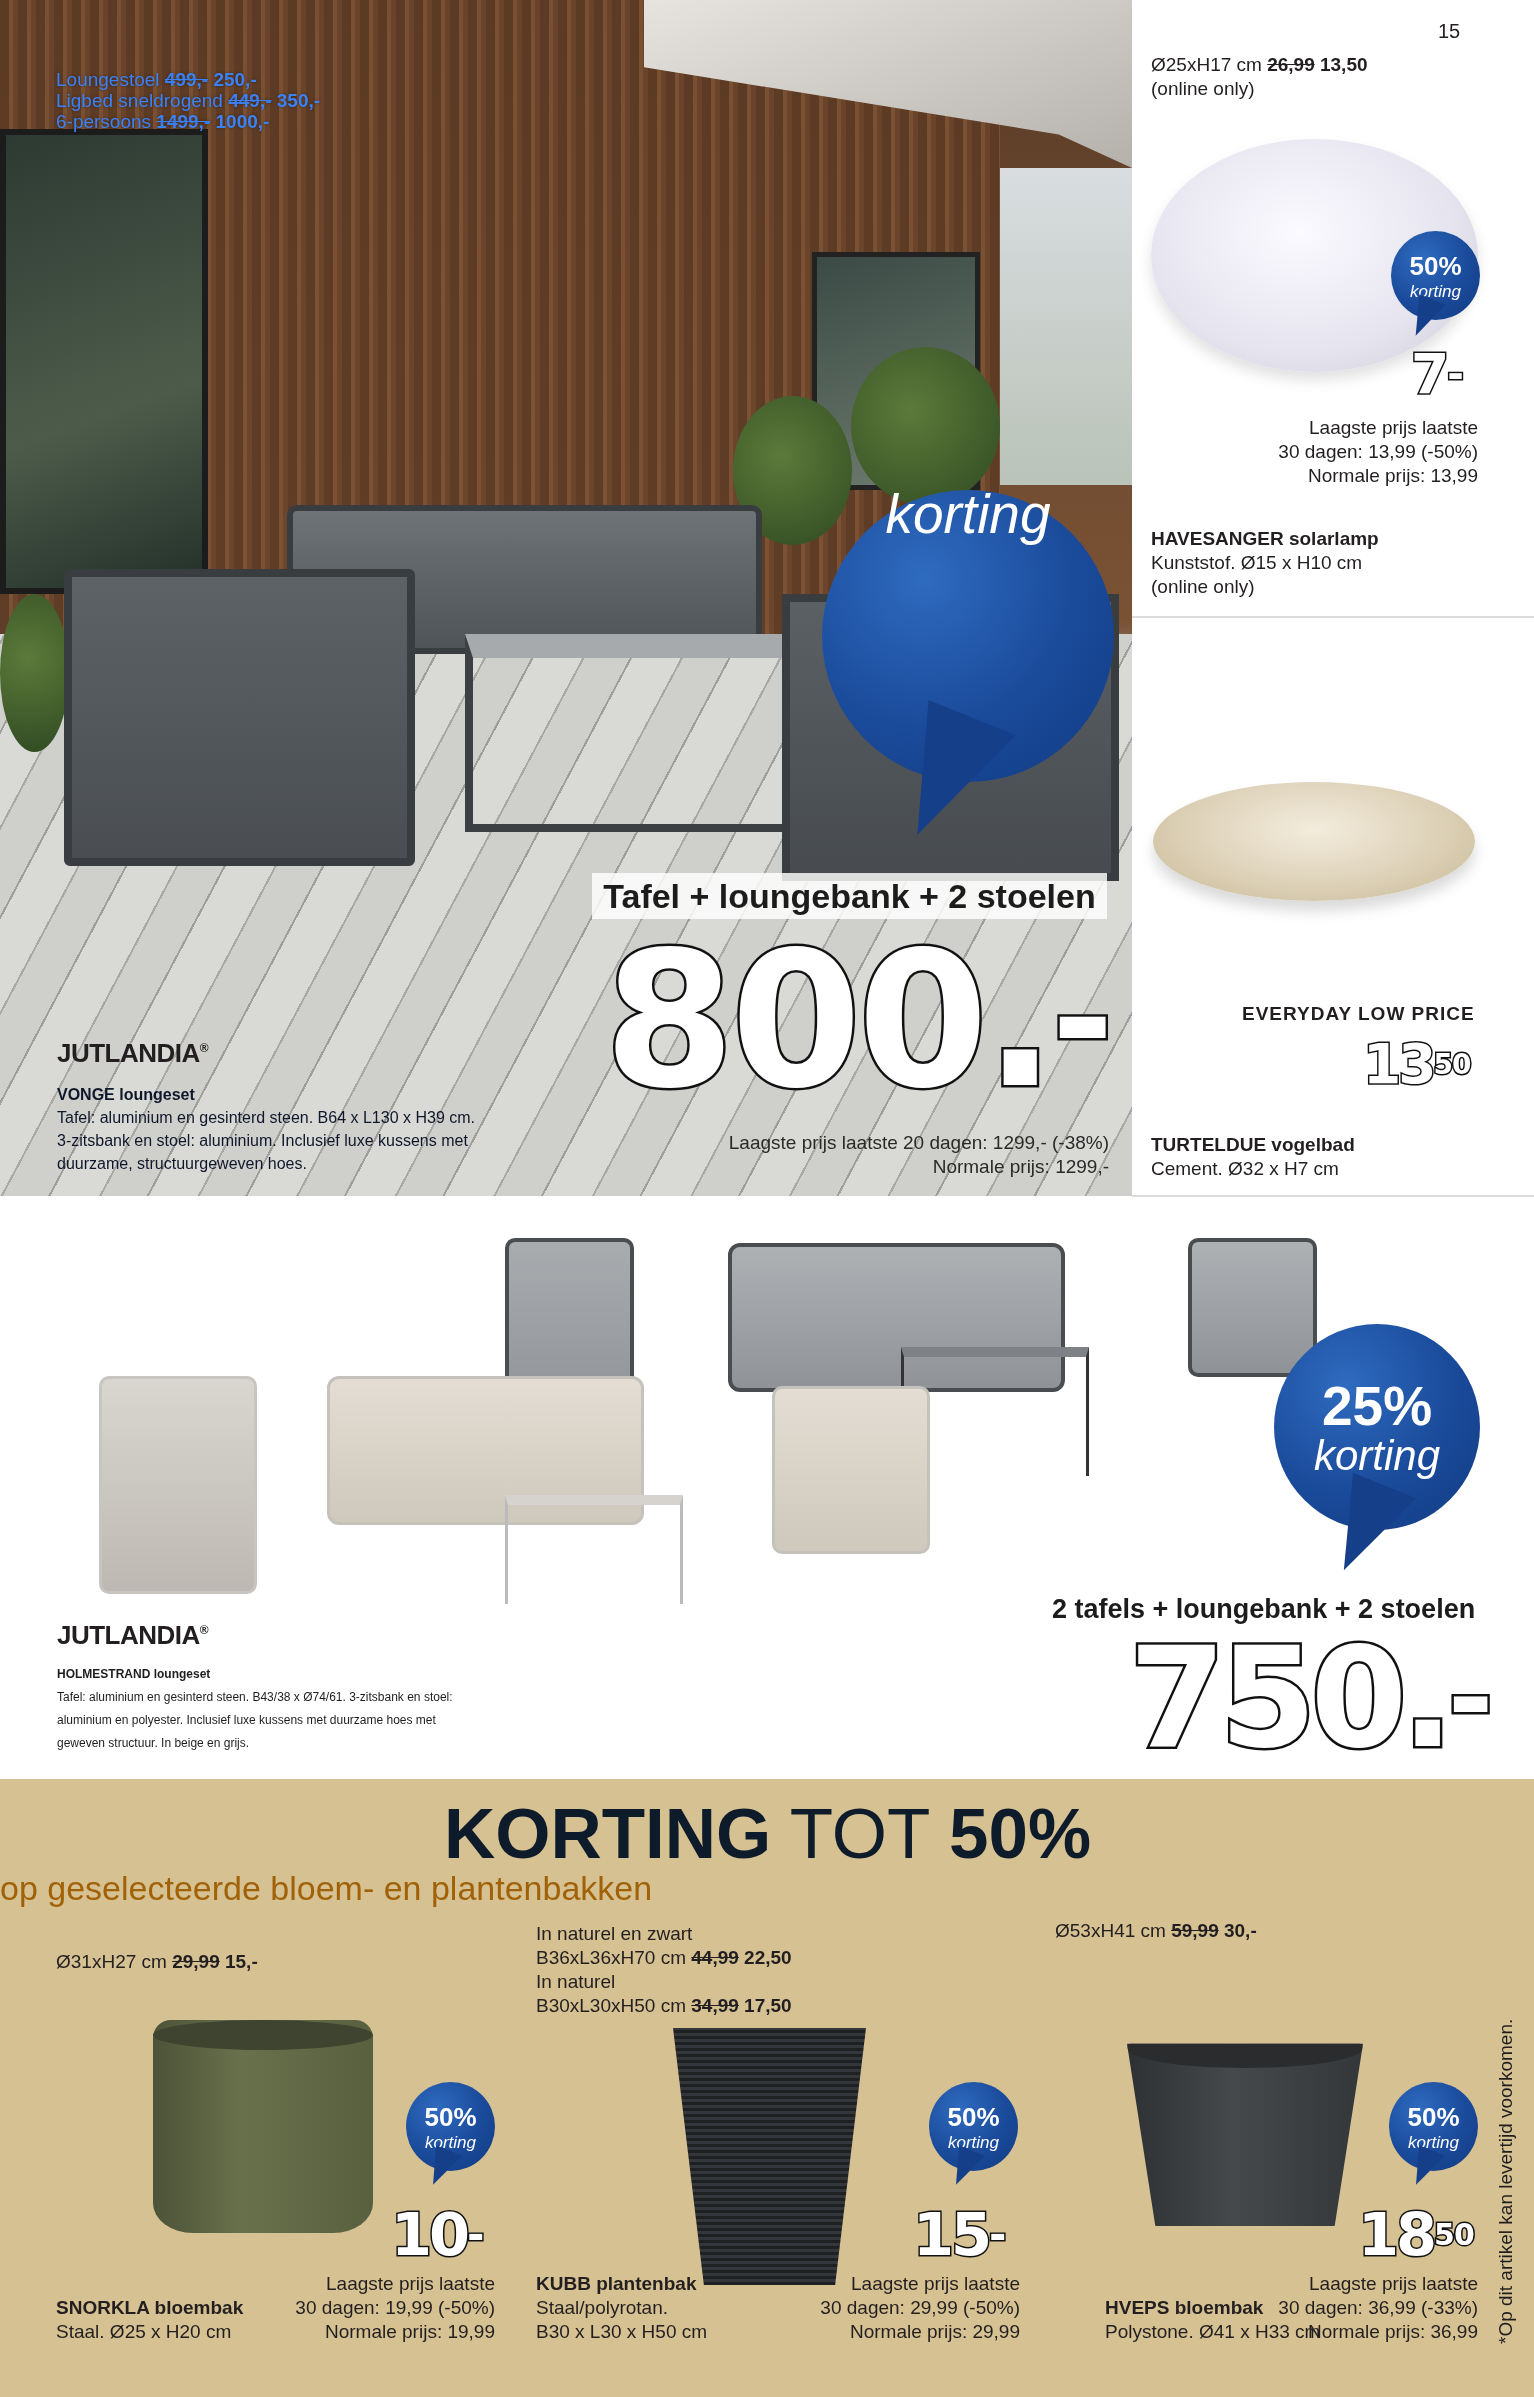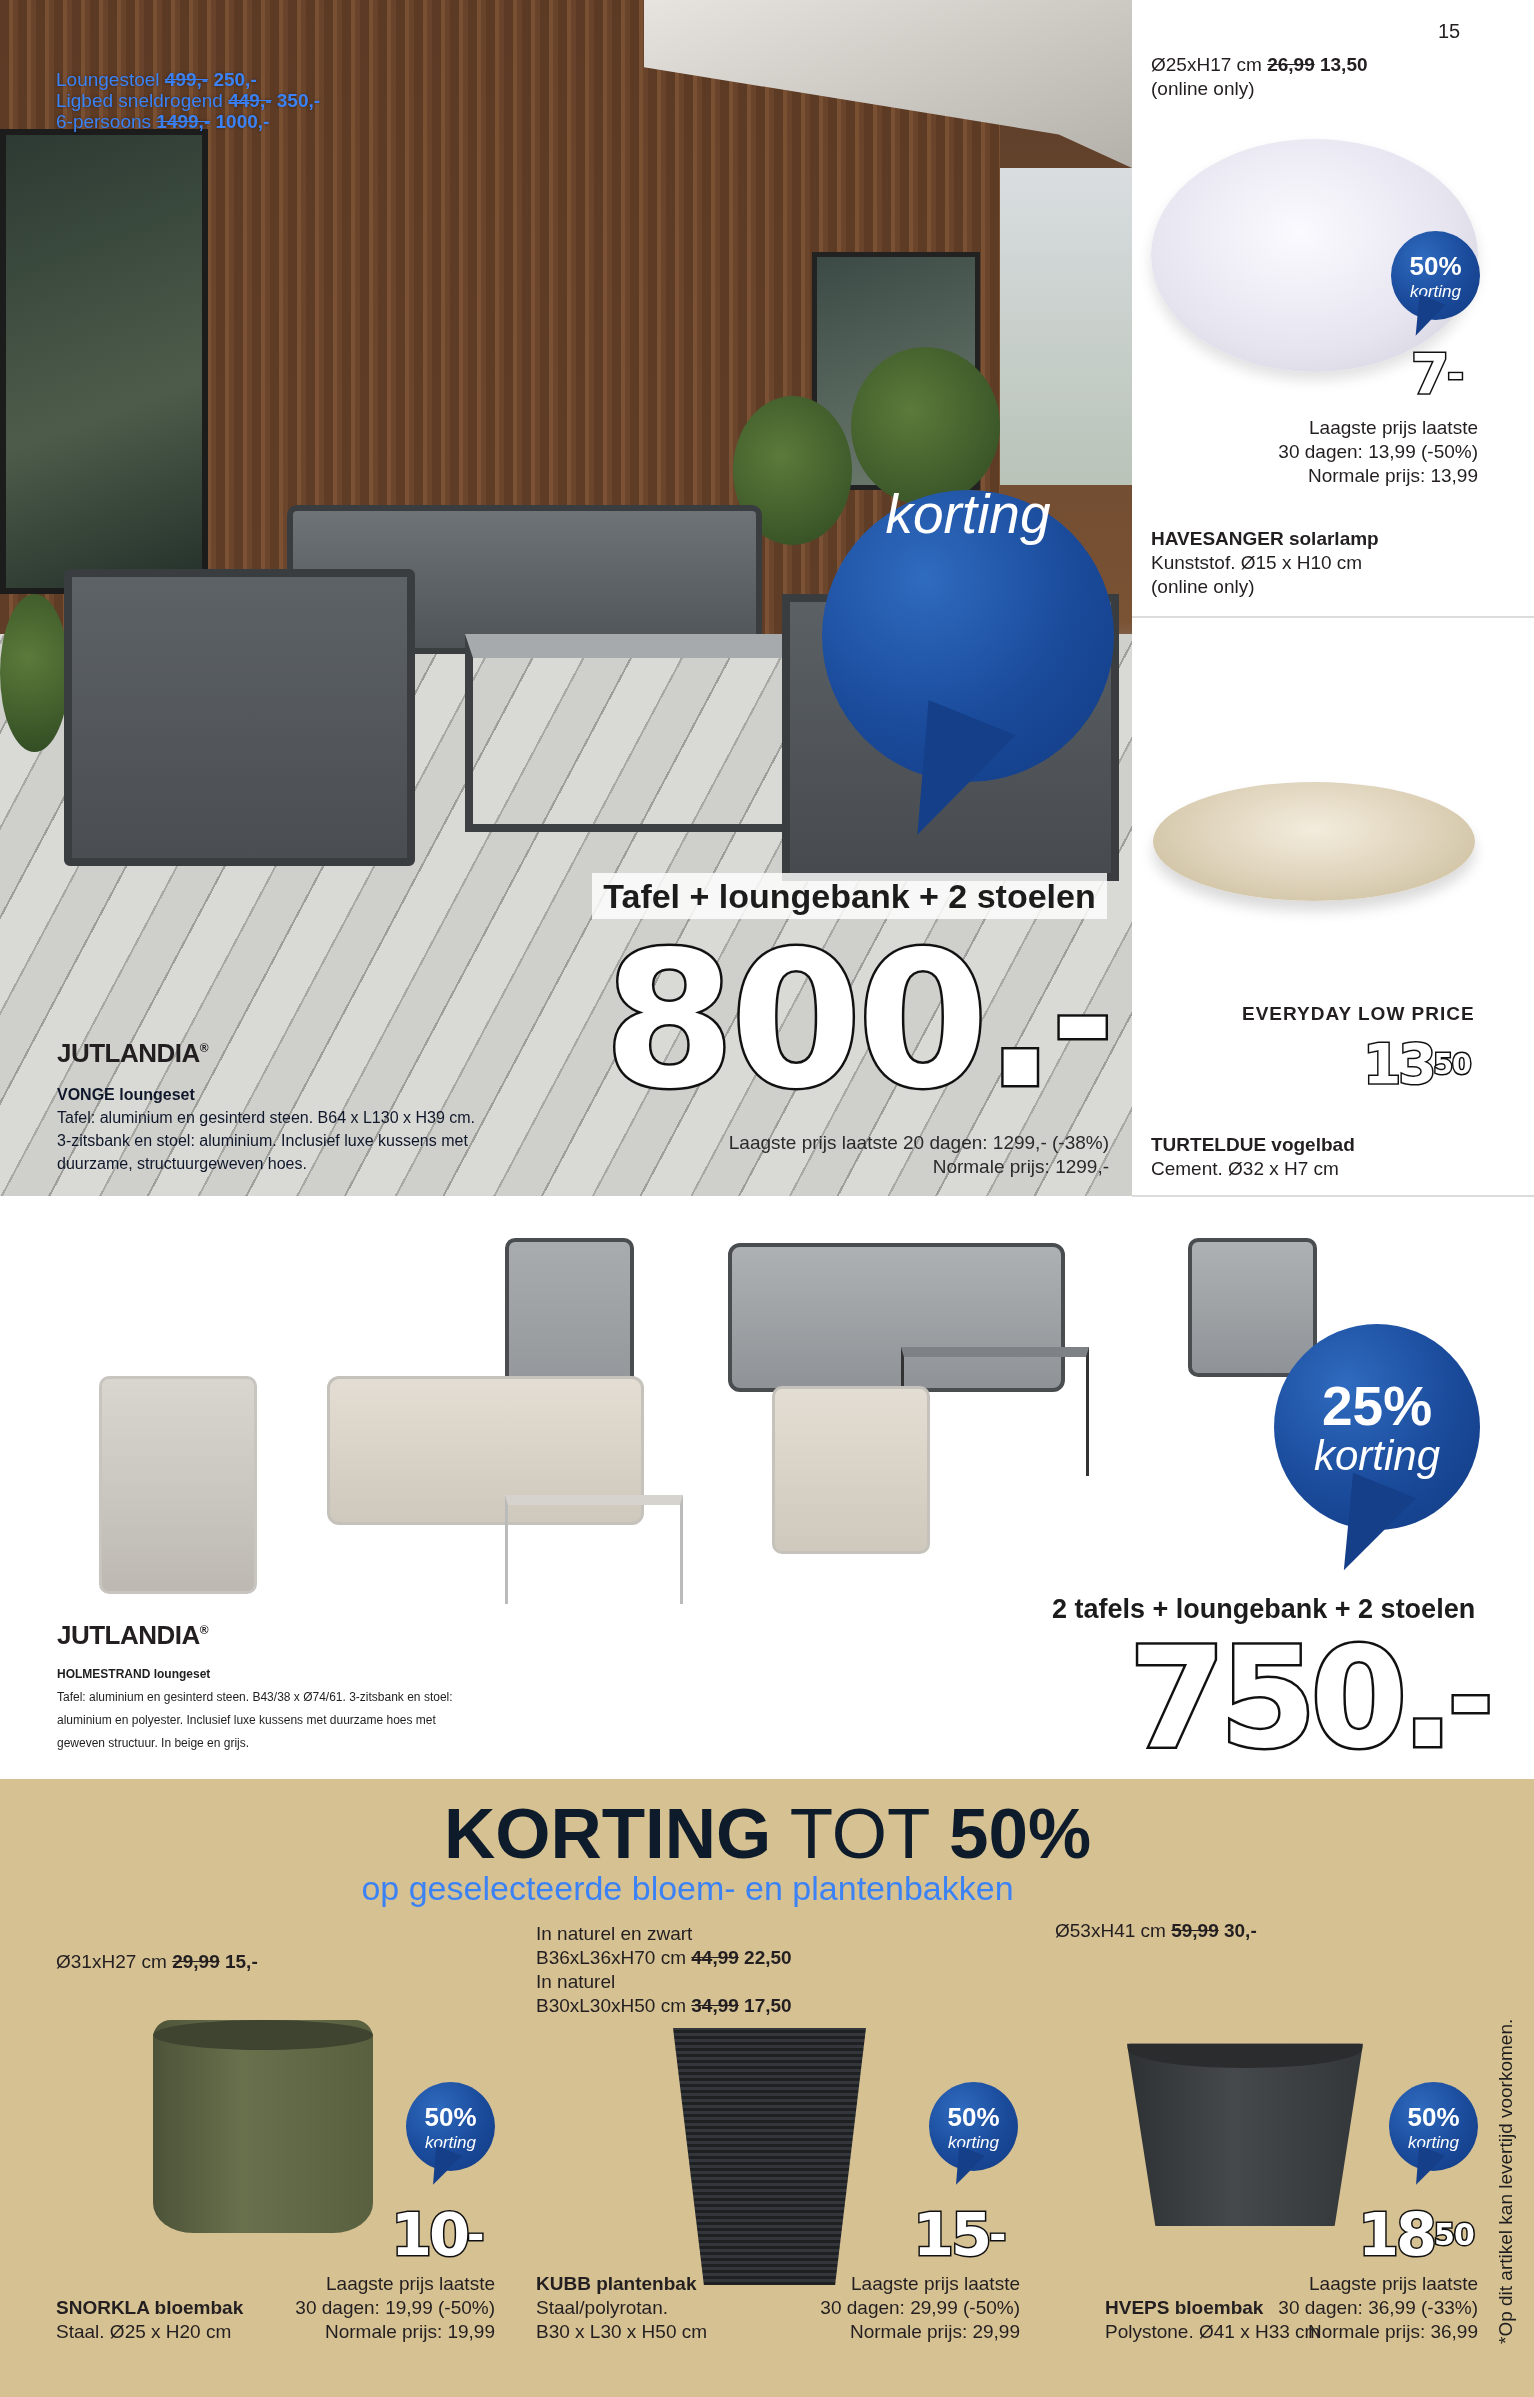--- a/index.html
+++ b/index.html
@@ -39,21 +39,21 @@
   #right-col { left: 1132px; top: 0; width: 403px; height: 1196px; background: #fff; }
   .sep-line { position: absolute; left: 1132px; width: 403px; height: 2px; background: #dcdcdc; }
 
   .sm { font-size: 19px; line-height: 24px; }
   .price-note { text-align: right; font-size: 19px; line-height: 24px; }
 
   
   #tan { left: 0; top: 1779px; width: 1535px; height: 619px; background: #d6c193; }
   .tan-headline { left: 0; top: 1794px; width: 1535px; text-align: center; font-size: 71px; color: #0e1b2a; line-height: 79px; }
   .tan-headline .light { font-weight: normal; }
-  .tan-sub { left: 0; top: 1869px; width: 1375px; text-align: center; font-size: 34px; color: #3b82f6; }
+  .tan-sub { left: 0; top: 1869px; width: 1375px; text-align: left; font-size: 34px; color: #a16207; }
 </style>
 </head>
 <body>
 
 <div id="hero" class="abs">
   <div class="slats"></div>
   <div class="roof"></div>
   <div class="sky"></div>
   <div class="window-left"></div>
   <div class="window-right"></div>

